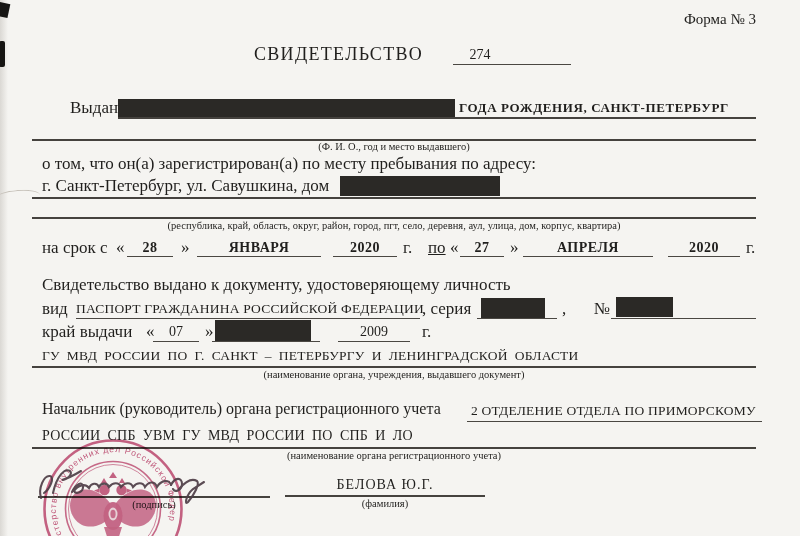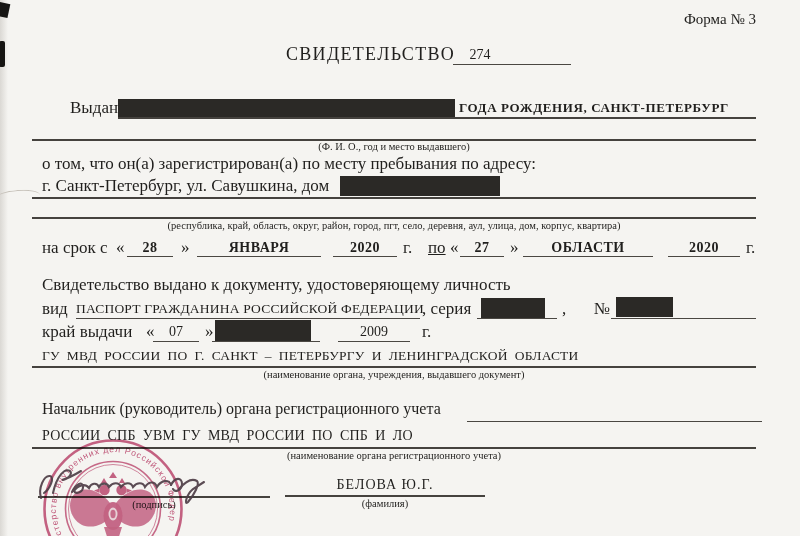--- a/index.html
+++ b/index.html
@@ -29,21 +29,21 @@
 <body>
 
 <div class="page">
 
   <div class="edge-shade"></div>
   <div class="mark1"></div>
   <div class="mark2"></div>
   <div class="curve"></div>
 
   <div class="t" style="left:670px;top:11px;width:100px;text-align:center;font-size:15px;">Форма № 3</div>
-  <div class="t" style="left:254px;top:44px;font-size:18px;letter-spacing:1.3px;margin-left:32px;">СВИДЕТЕЛЬСТВО</div>
+  <div class="t" style="left:254px;top:44px;font-size:18px;letter-spacing:1.3px;">СВИДЕТЕЛЬСТВО</div>
   <div class="valr" style="left:455px;top:47px;width:50px;">274</div>
   <div class="lnthin" style="left:453px;top:64px;width:118px;"></div>
 
   <div class="t" style="left:70px;top:98px;">Выдано</div>
   <div class="red" style="left:118px;top:99px;width:337px;height:18px;"></div>
   <div class="t bold" style="left:459px;top:101px;font-size:13px;letter-spacing:.6px;">ГОДА РОЖДЕНИЯ, САНКТ-ПЕТЕРБУРГ</div>
   <div class="ln" style="left:118px;top:117px;width:638px;"></div>
   <div class="ln" style="left:32px;top:139px;width:724px;"></div>
   <div class="capblock" style="top:141px;">(Ф. И. О., год и место выдавшего)</div>
 
@@ -62,21 +62,21 @@
   <div class="val" style="left:197px;top:240px;width:124px;">ЯНВАРЯ</div>
   <div class="lnthin" style="left:197px;top:256px;width:124px;"></div>
   <div class="val" style="left:333px;top:240px;width:64px;">2020</div>
   <div class="lnthin" style="left:333px;top:256px;width:64px;"></div>
   <div class="t" style="left:403px;top:238px;">г.</div>
   <div class="t" style="left:428px;top:238px;text-decoration:underline;">по</div>
   <div class="t" style="left:450px;top:238px;">«</div>
   <div class="val" style="left:460px;top:240px;width:44px;">27</div>
   <div class="lnthin" style="left:460px;top:256px;width:44px;"></div>
   <div class="t" style="left:510px;top:238px;">»</div>
-  <div class="val" style="left:523px;top:240px;width:130px;">ОБЛАСТИ</div>
+  <div class="val" style="left:523px;top:240px;width:130px;">АПРЕЛЯ</div>
   <div class="lnthin" style="left:523px;top:256px;width:130px;"></div>
   <div class="val" style="left:668px;top:240px;width:72px;">2020</div>
   <div class="lnthin" style="left:668px;top:256px;width:72px;"></div>
   <div class="t" style="left:746px;top:238px;">г.</div>
 
   <div class="t" style="left:42px;top:275px;">Свидетельство выдано к документу, удостоверяющему личность</div>
   <div class="t" style="left:42px;top:299px;">вид</div>
   <div class="t caps" style="left:76px;top:301px;width:344px;text-align:center;">ПАСПОРТ ГРАЖДАНИНА РОССИЙСКОЙ ФЕДЕРАЦИИ</div>
   <div class="lnthin" style="left:76px;top:318px;width:344px;"></div>
   <div class="t" style="left:422px;top:299px;">, серия</div>
@@ -96,20 +96,21 @@
   <div class="lnthin" style="left:212px;top:341px;width:108px;"></div>
   <div class="valr" style="left:338px;top:324px;width:72px;">2009</div>
   <div class="lnthin" style="left:338px;top:341px;width:72px;"></div>
   <div class="t" style="left:422px;top:322px;">г.</div>
 
   <div class="t caps ws3" style="left:42px;top:348px;">ГУ МВД РОССИИ ПО Г. САНКТ – ПЕТЕРБУРГУ И ЛЕНИНГРАДСКОЙ ОБЛАСТИ</div>
   <div class="ln" style="left:32px;top:366px;width:724px;"></div>
   <div class="capblock" style="top:369px;">(наименование органа, учреждения, выдавшего документ)</div>
 
   <div class="t" style="left:42px;top:400px;font-size:16px;">Начальник (руководитель) органа регистрационного учета</div>
+  <div class="t caps" style="left:471px;top:403px;">2 ОТДЕЛЕНИЕ ОТДЕЛА ПО ПРИМОРСКОМУ</div>
   <div class="lnthin" style="left:467px;top:421px;width:295px;"></div>
   <div class="t caps ws3" style="left:42px;top:428px;font-size:14px;">РОССИИ СПБ УВМ ГУ МВД РОССИИ ПО СПБ И ЛО</div>
   <div class="ln" style="left:32px;top:447px;width:724px;"></div>
   <div class="capblock" style="top:450px;">(наименование органа регистрационного учета)</div>
 
   <div class="ln" style="left:38px;top:496px;width:232px;"></div>
   <div class="cap" style="left:38px;top:499px;width:232px;">(подпись)</div>
   <div class="ln" style="left:285px;top:495px;width:200px;"></div>
   <div class="t" style="left:285px;top:477px;width:200px;text-align:center;font-size:14px;letter-spacing:1px;">БЕЛОВА Ю.Г.</div>
   <div class="cap" style="left:285px;top:498px;width:200px;">(фамилия)</div>

